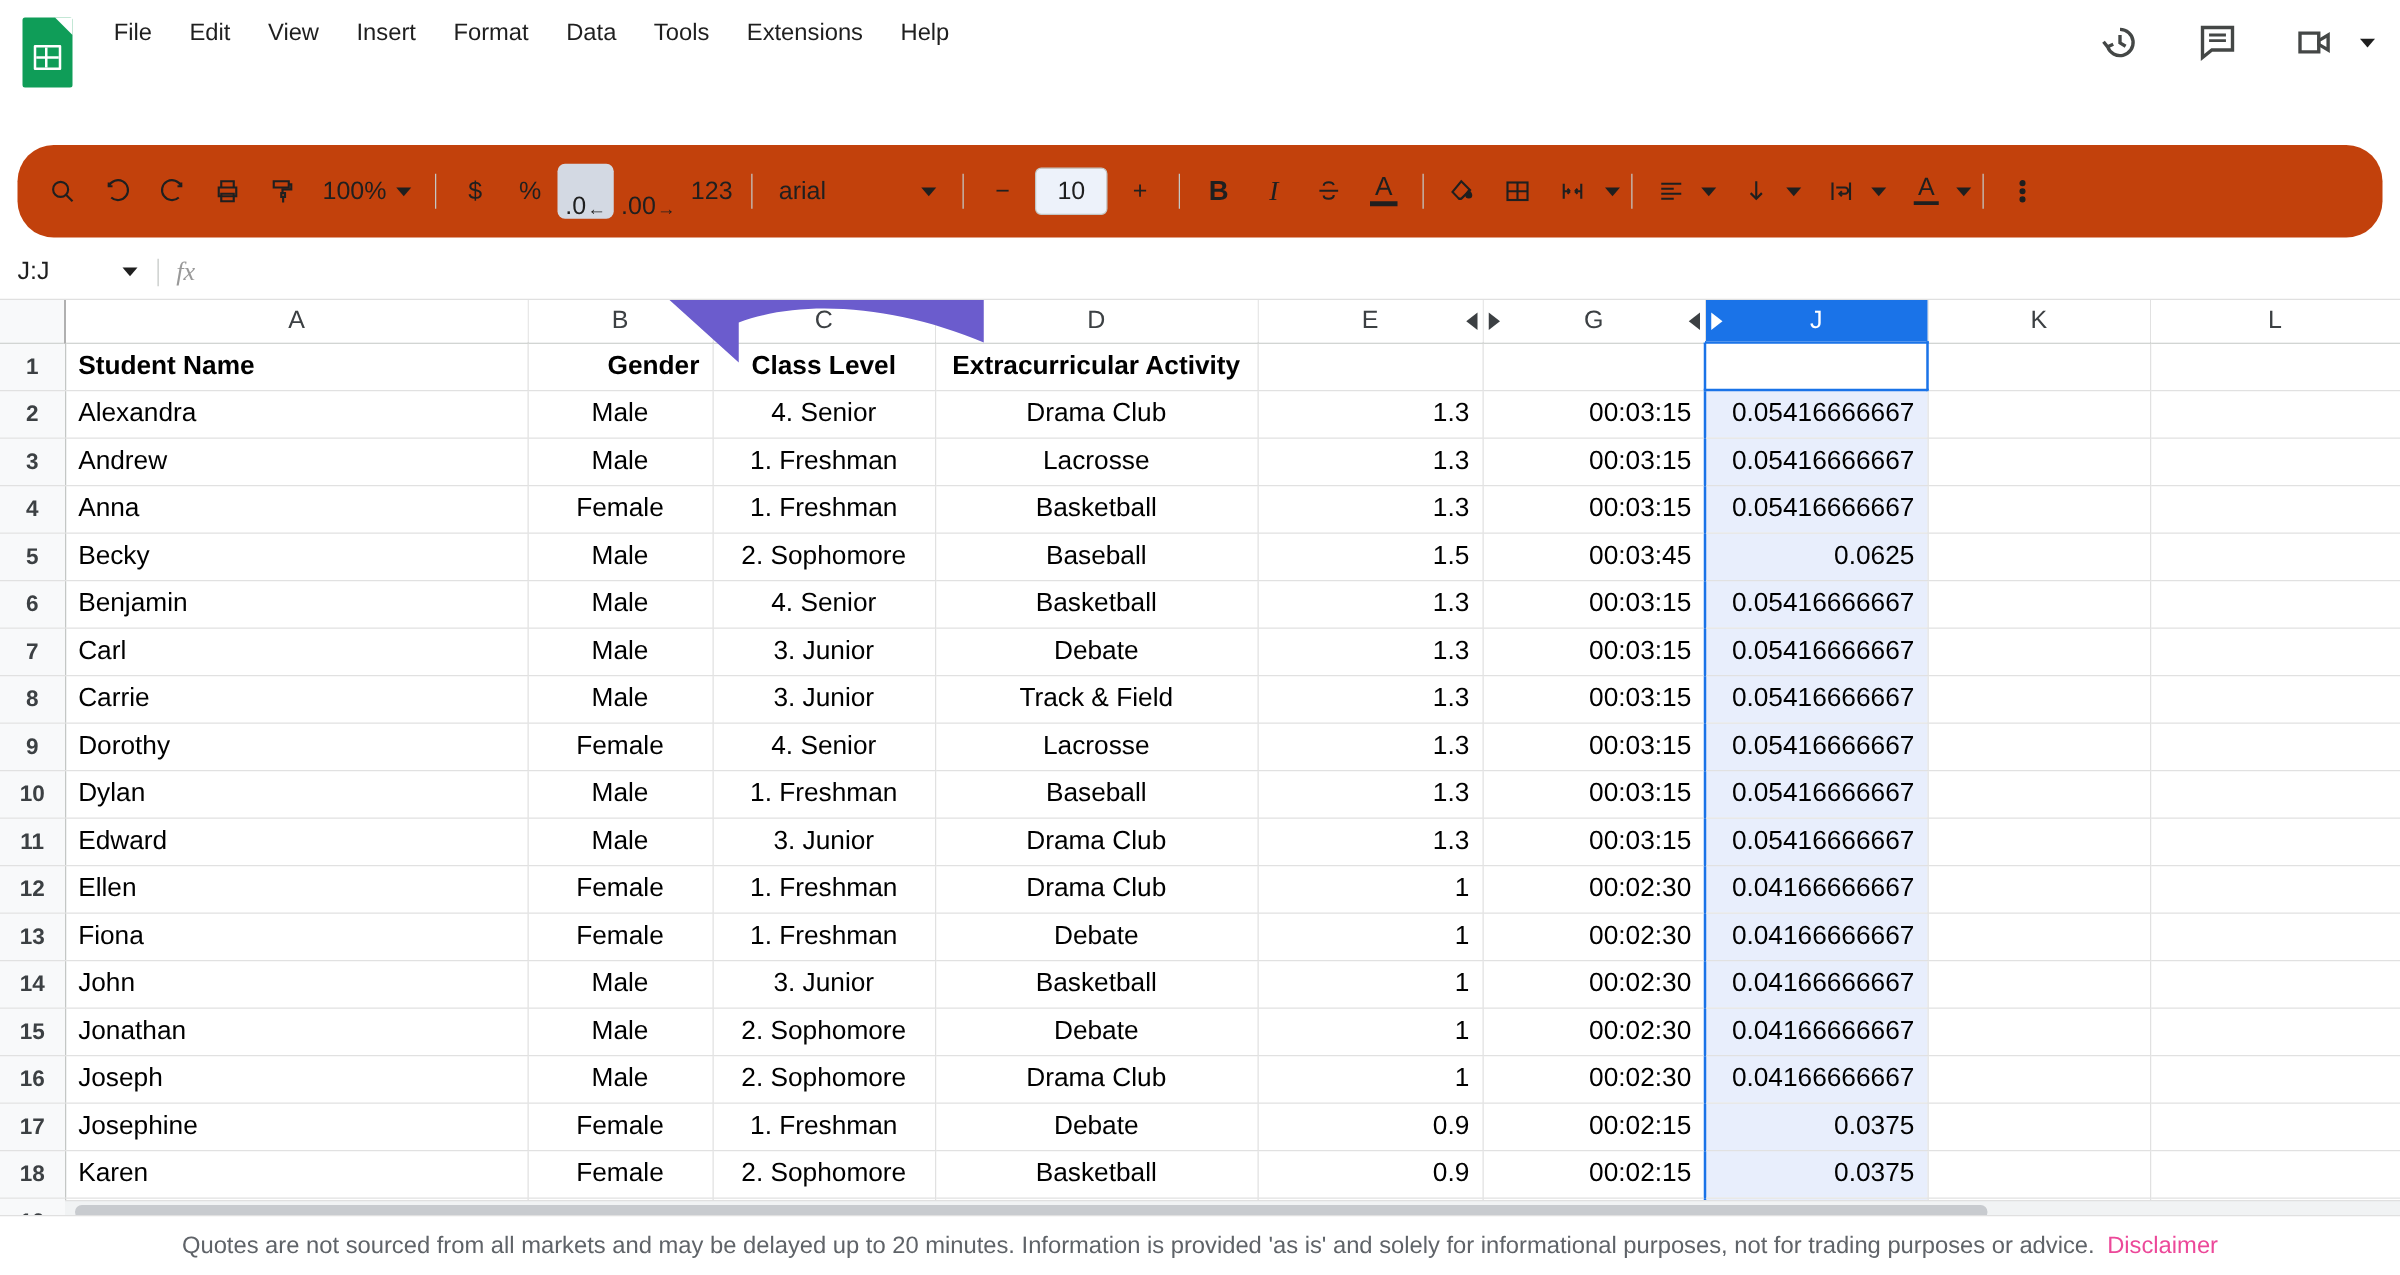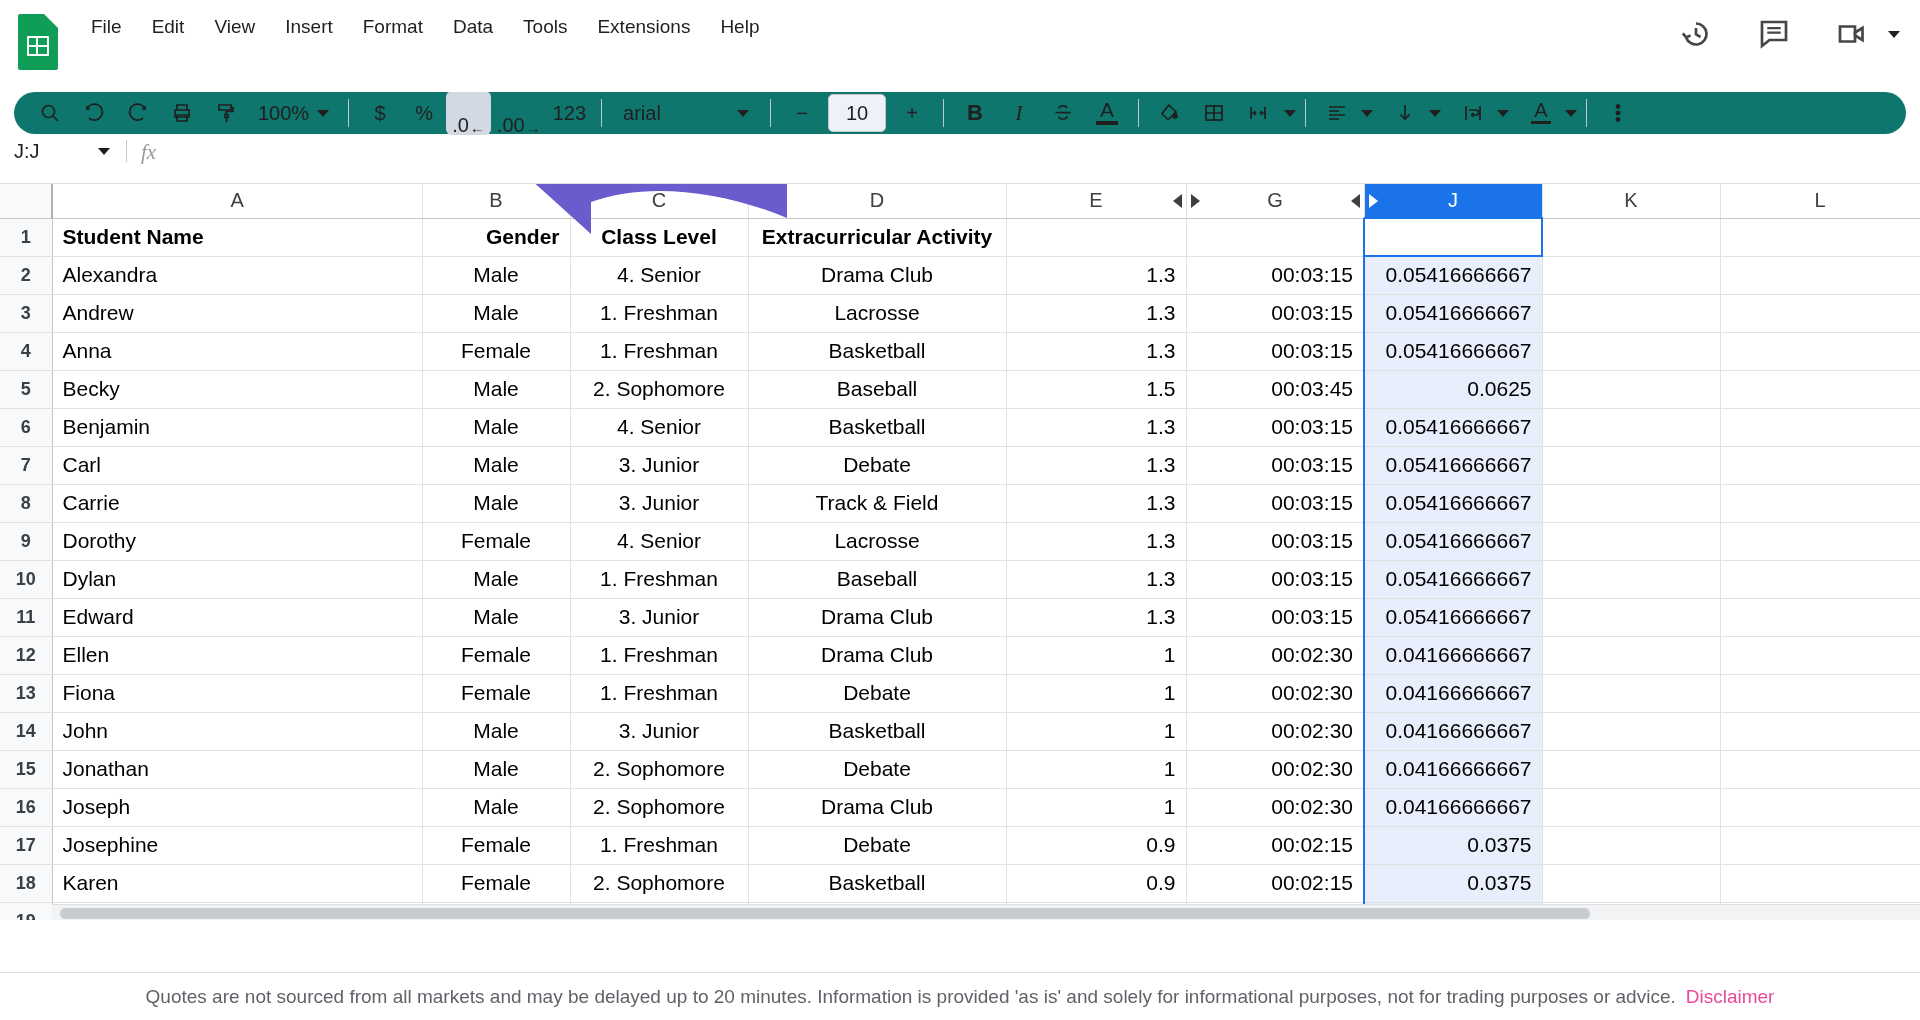--- a/index.html
+++ b/index.html
@@ -75,26 +75,27 @@
     position: absolute; right: 20px; top: 14px;
     display: flex; align-items: center; gap: 38px;
   }
   .hdr-icon { width: 40px; height: 40px; display: flex; align-items: center; justify-content: center; cursor: pointer; }
   .hdr-icon svg { width: 36px; height: 36px; fill: none; stroke: #444746; stroke-width: 1.8; }
   #meet-group { display: flex; align-items: center; gap: 8px; }
 
   
   #toolbar-wrap { padding: 0 14px 6px 14px; background: #fff; }
   #toolbar {
-    height: 42px;
-    background: #0f766e;
+    height: 74px;
+    background: #c2410c;
     border-radius: 29px;
     display: flex; align-items: center;
     padding: 0 14px;
     gap: 0;
+    margin-top: 24px;
   }
   .tb {
     height: 44px; min-width: 44px;
     display: flex; align-items: center; justify-content: center;
     border-radius: 6px; cursor: pointer;
     color: #1f1f1f; font-size: 19px;
     padding: 0 6px;
   }
   .tb.active { background: #d3d9e3; }
   .tb svg { fill: none; stroke: #1f1f1f; stroke-width: 1.7; width: 24px; height: 24px; }
@@ -107,21 +108,21 @@
   #fontsize-box {
     width: 58px; height: 38px; border: 1px solid #c4c7c5; border-radius: 5px;
     background: #edf2fa; display: flex; align-items: center; justify-content: center;
     font-size: 20px; color: #1f1f1f;
   }
   .dec-btn { display: flex; align-items: flex-end; font-size: 20px; line-height: 1; }
   .dec-btn .arr { font-size: 15px; margin-left: 1px; }
 
   
   #formula-bar {
-    height: 44px; display: flex; align-items: flex-start;
+    height: 44px; display: flex; align-items: center;
     border-bottom: 1px solid #e0e0e0;
     background: #fff;
     padding-left: 10px;
   }
   #name-box {
     width: 110px; display: flex; align-items: center; justify-content: space-between;
     font-size: 20px; color: #1f1f1f; padding: 0 10px 0 4px; cursor: pointer;
   }
   #name-box .caret { margin-left: 0; }
   #fx-sep { width: 1px; height: 22px; background: #c4c7c5; margin: 0 14px 0 6px; }

